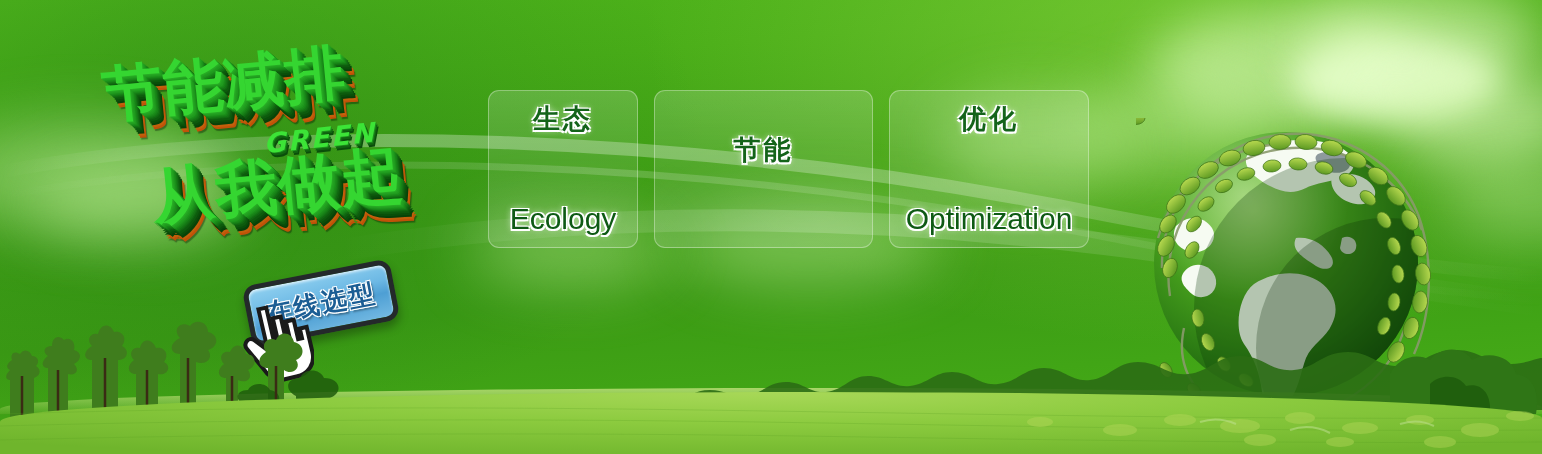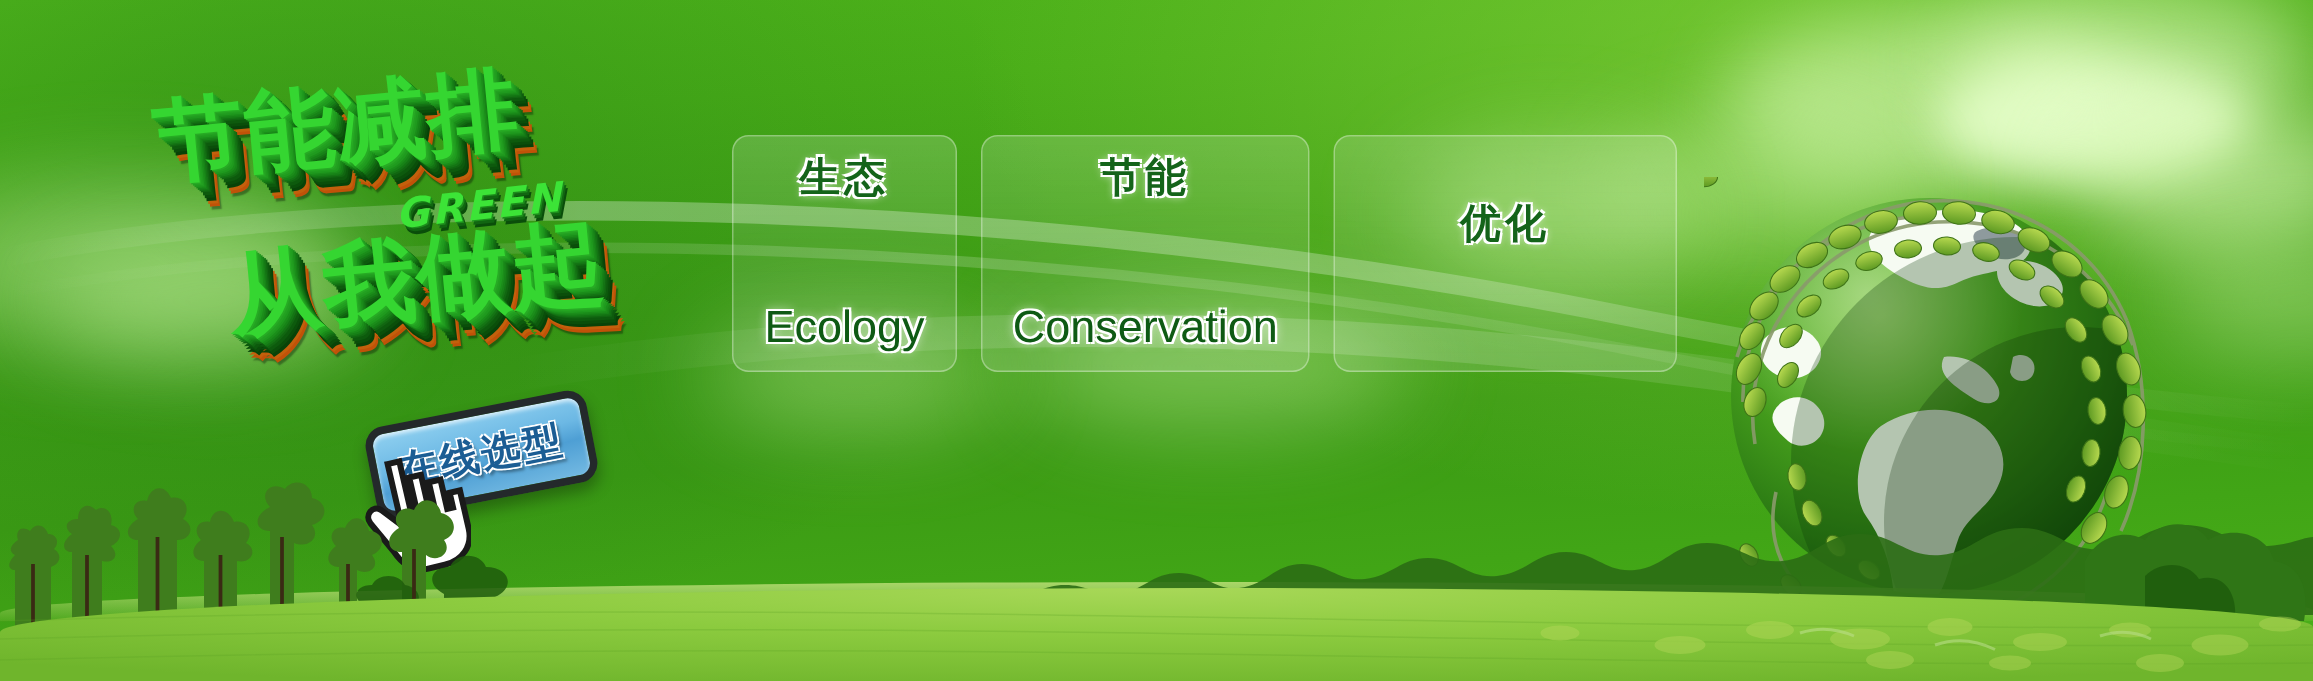--- a/index.html
+++ b/index.html
@@ -92,21 +92,21 @@
   .card{
     width:150px;height:158px;
     border-radius:11px;
     background:linear-gradient(180deg,rgba(255,255,255,.17) 0%,rgba(255,255,255,.09) 50%,rgba(255,255,255,.13) 100%);
     border:1px solid rgba(255,255,255,.33);
     display:flex;flex-direction:column;align-items:center;justify-content:center;
     padding:0 6px;
     text-align:center;
   }
   .card.w2{width:219px;}
-  .card.w3{width:229px;}
+  .card.w3{width:200px;}
   .card-cn{
     font-family:"DejaVu Sans","Liberation Sans",sans-serif;
     font-size:27px;font-weight:bold;color:#14641a;line-height:1;
     margin-bottom:40px;letter-spacing:3px;
     text-shadow:-1.5px -1.5px 0 #fff,1.5px -1.5px 0 #fff,-1.5px 1.5px 0 #fff,1.5px 1.5px 0 #fff,
                 0 0 6px rgba(255,255,255,.95);
   }
   .card-en{
     font-size:30px;color:#0e5a14;line-height:1;white-space:nowrap;
     text-shadow:-1.5px -1.5px 0 #fff,1.5px -1.5px 0 #fff,-1.5px 1.5px 0 #fff,1.5px 1.5px 0 #fff,
@@ -185,24 +185,24 @@
     </svg>
   </div>
 
   <div class="cards">
     <div class="card">
       <span class="card-cn">生态</span>
       <span class="card-en">Ecology</span>
     </div>
     <div class="card w2">
       <span class="card-cn">节能</span>
-      <span class="card-en">Conservation</span>
     </div>
     <div class="card w3">
       <span class="card-cn">优化</span>
+      <span class="card-en">Optimization</span>
     </div>
   </div>
 
 
   <div class="globe-wrap">
     <div class="globe-shadow"></div>
     <svg viewBox="0 0 312 316" width="312" height="316">
       <defs>
         <radialGradient id="gsphere" cx="38%" cy="30%" r="78%">
           <stop offset="0" stop-color="#7ec93f"></stop>

